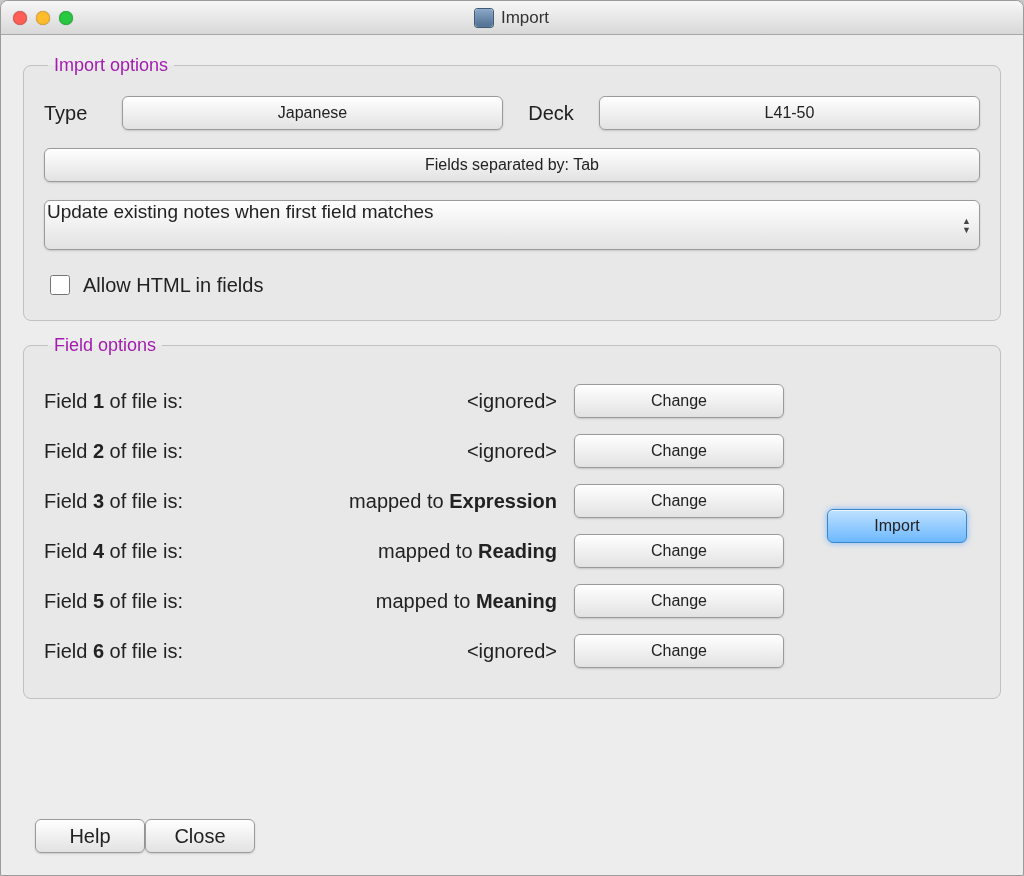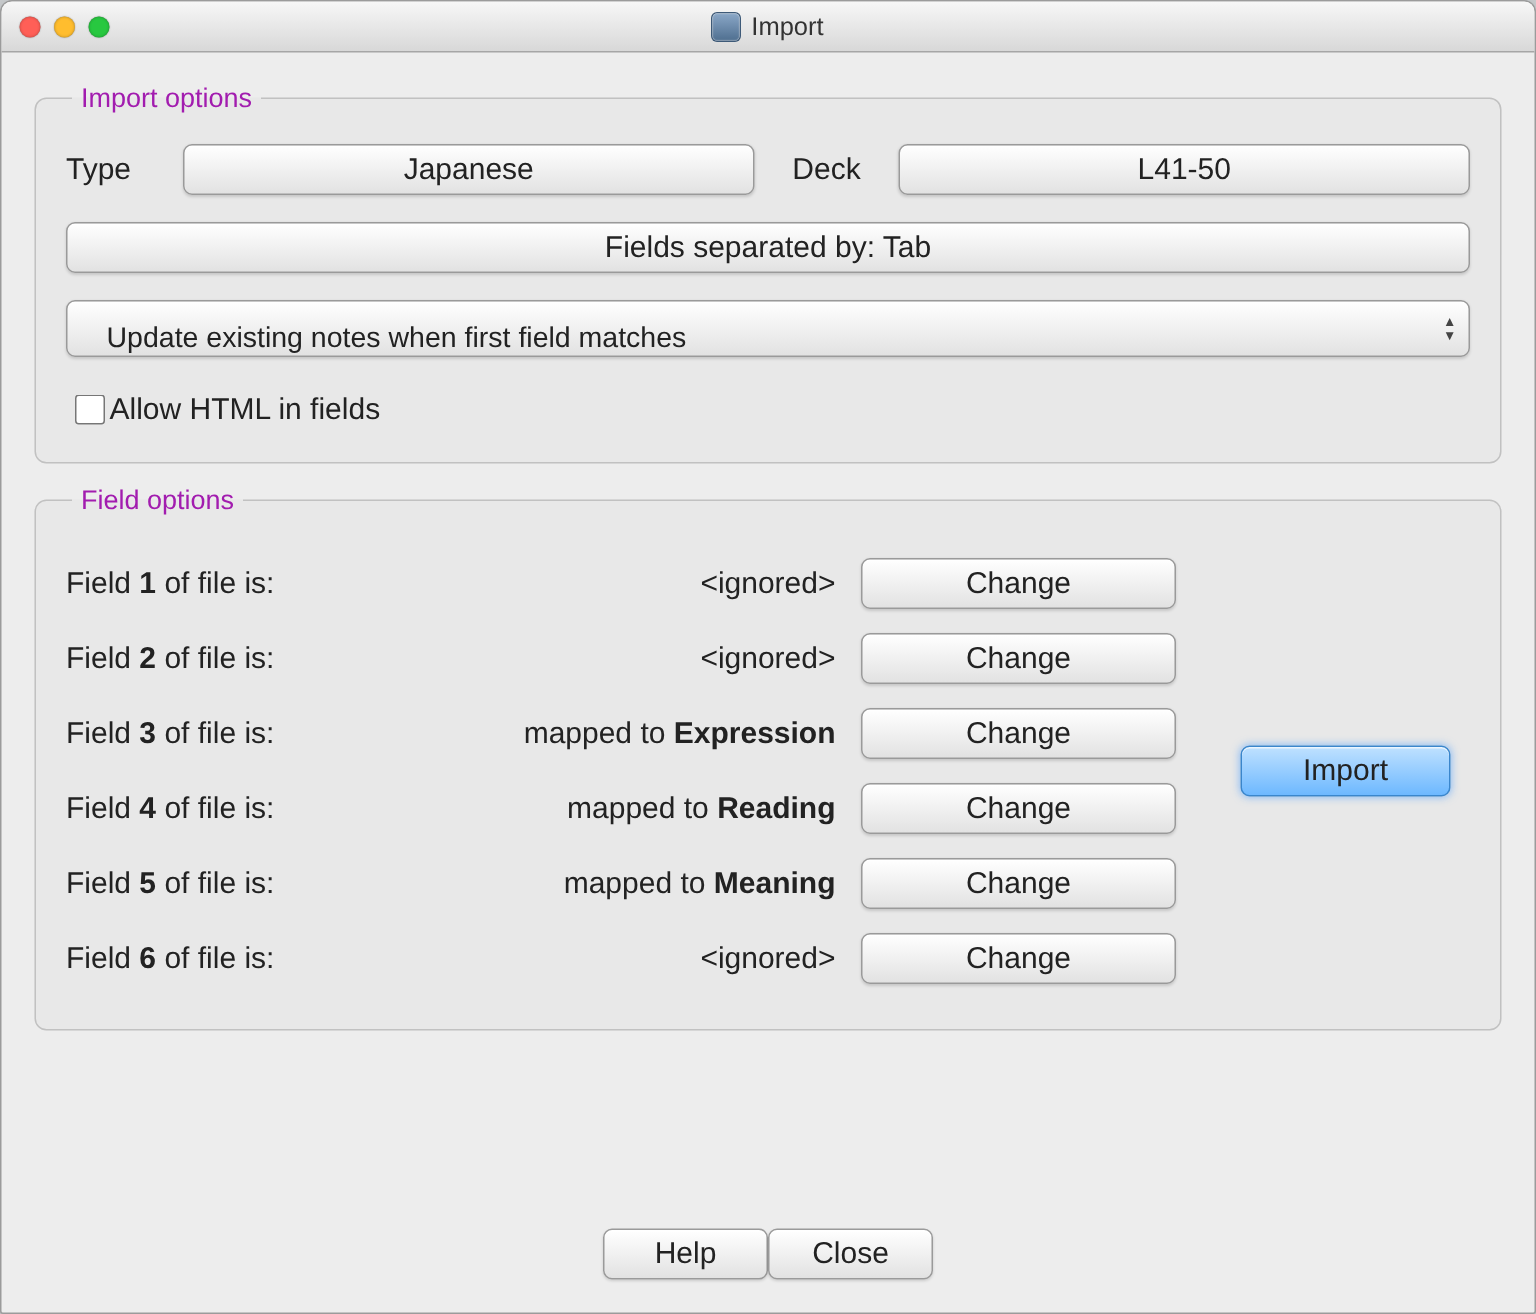--- a/index.html
+++ b/index.html
@@ -77,49 +77,49 @@
     margin-left:4px;
   }
   
   .btn {
     display:inline-flex; justify-content:center; align-items:center;
     min-height:34px; padding:0 18px;
     border:1px solid var(--btn-border);
     border-radius:6px;
     background:linear-gradient(to bottom,var(--btn-bg-top),var(--btn-bg-bot));
     box-shadow:inset 0 1px 0 #fff, 0 1px 2px rgba(0,0,0,0.15);
-    color:var(--btn-text); font-size:20px;
+    color:var(--btn-text); font-size:16px;
     cursor:default; user-select:none;
     white-space:nowrap;
   }
   .btn.wide   { width:100%; }
   .btn.primary {
     background:linear-gradient(to bottom,var(--primary-top),var(--primary-bot));
     border-color:var(--primary-border);
     box-shadow:inset 0 1px 0 rgba(255,255,255,0.7),
                0 0 6px rgba(60,150,255,0.6);
   }
   
   .popup {
     position:relative;
-    display:flex; align-items:flex-end;
-    height:38px;
+    display:flex; align-items:flex-start;
+    height:50px;
     border:1px solid var(--btn-border);
     border-radius:6px;
     background:linear-gradient(to bottom,var(--btn-bg-top),var(--btn-bg-bot));
     box-shadow:inset 0 1px 0 #fff, 0 1px 2px rgba(0,0,0,0.15);
-    padding:0 34px 0 26px; font-size:19px;
+    padding:0 34px 0 2px; font-size:19px;
   }
   .popup .stepper {
     position:absolute; right:8px; top:50%; transform:translateY(-50%);
     display:flex; flex-direction:column; gap:1px;
   }
   .popup .stepper span { font-size:9px; line-height:8px; color:#444; }
   
-  .check-row { display:flex; align-items:center; gap:0; font-size:20px;
+  .check-row { display:flex; align-items:center; gap:10px; font-size:20px;
                padding:4px 2px 0 2px; }
   .check-row input[type=checkbox] {
     width:20px; height:20px;
   }
   
   .opt-row { display:flex; align-items:center; gap:18px; }
   .opt-row .lbl { font-size:20px; min-width:60px; }
   .opt-row .btn { flex:1 1 0; }
   .stack { display:flex; flex-direction:column; gap:18px; }
   
@@ -132,21 +132,21 @@
   .mrow .field-label  { font-size:20px; }
   .mrow .field-label b{ font-weight:700; }
   .mrow .map-value    { font-size:20px; padding-left:6px;text-align:right; }
   .mrow .map-value b  { font-weight:700; }
   .mrow .btn { width:100%; }
   .import-side { flex:1 1 auto; display:flex; justify-content:center; }
   
   .footer {
     flex:0 0 auto;
     padding:14px 22px 22px 22px;
-    display:flex; justify-content:center;
+    display:flex; justify-content:flex-start;margin-left:12px;
   }
   .footer .btn { min-width:110px; font-size:20px; }
 </style>
 </head>
 <body>
 
 <div class="window">
 
   <div class="titlebar">
     <div class="traffic">

